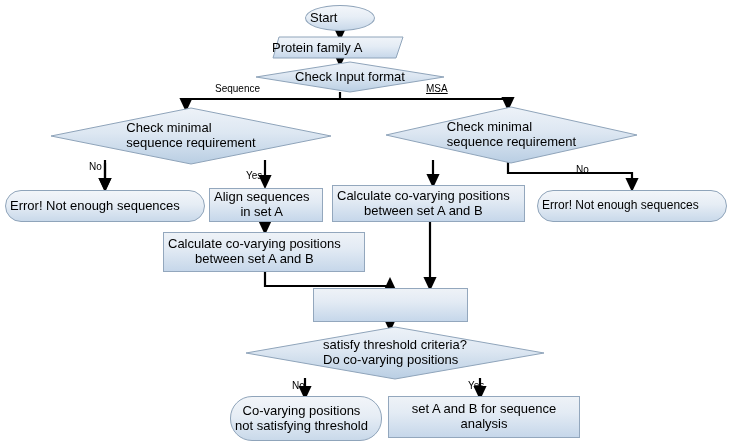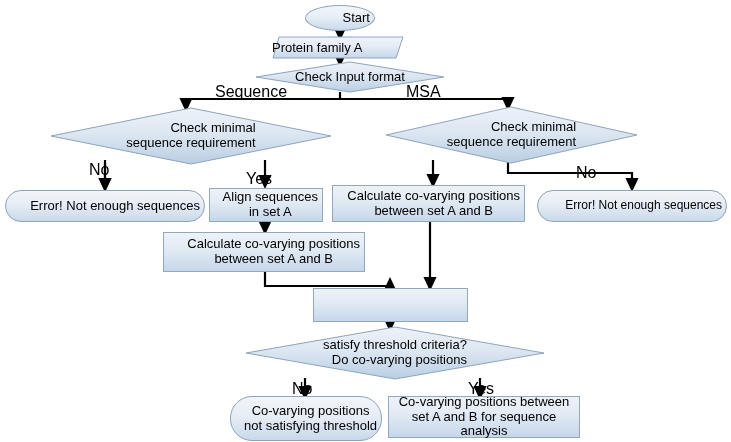--- a/index.html
+++ b/index.html
@@ -3,44 +3,44 @@
 <meta charset="utf-8">
 <style>
   html,body{margin:0;padding:0;}
   body{
     width:731px;height:442px;background:#ffffff;overflow:hidden;
     font-family:"Liberation Sans","DejaVu Sans",sans-serif;
     color:#000;position:relative;
   }
   #chart{position:absolute;left:0;top:0;width:731px;height:442px;}
   svg.layer{position:absolute;left:0;top:0;width:731px;height:442px;}
-  .node{position:absolute;display:flex;align-items:center;justify-content:flex-end;text-align:center;box-sizing:border-box;}
+  .node{position:absolute;display:flex;align-items:center;justify-content:flex-start;text-align:center;box-sizing:border-box;}
   .node .txt{position:relative;z-index:3;line-height:1.12;padding:0 4px;}
   
   .box{
     background:linear-gradient(to bottom,#eef2f7 0%,#e3ebf4 40%,#c6d7ea 100%);
     border:1px solid #93a7bd;
   }
   
   .rounded{
     background:linear-gradient(to bottom,#f2f5f9 0%,#e6edf5 45%,#c9d9ea 100%);
     border:1px solid #8fa4ba;border-radius:999px;
   }
   .ellipse{
     background:linear-gradient(to bottom,#f3f6fa 0%,#e7eef6 45%,#c9d9ea 100%);
     border:1px solid #8fa4ba;border-radius:50%;
   }
   .edge-label{
-    position:absolute;font-size:16px;color:#000;background:transparent;
+    position:absolute;font-size:10px;color:#000;background:transparent;
     white-space:nowrap;z-index:6;line-height:1;
   }
   .diamond-wrap{position:absolute;z-index:2;}
   .diamond-wrap .txt{
     position:absolute;left:0;top:0;width:100%;height:100%;
-    display:flex;align-items:center;justify-content:center;text-align:right;
+    display:flex;align-items:center;justify-content:center;text-align:left;
     z-index:3;line-height:1.12;
   }
   .fs13{font-size:13px;}
   .fs12{font-size:12px;}
 </style>
 </head>
 <body>
 
 <div id="chart">
 
@@ -190,26 +190,25 @@
 
   <div class="node rounded" style="left:230px;top:396px;width:152px;height:45px;border-radius:22px;">
     <div class="txt">
       <div class="fs13">Co-varying positions</div>
       <div class="fs13">not satisfying threshold</div>
     </div>
   </div>
 
   <div class="node box" style="left:388px;top:396px;width:192px;height:42px;">
     <div class="txt">
-      <div class="fs13">Co-varying positions between</div>
       <div class="fs13">set A and B for sequence analysis</div>
     </div>
   </div>
 
   <div class="edge-label" style="left:215px;top:84px;">Sequence</div>
-  <div class="edge-label" style="left:406px;top:84px;text-decoration:underline;">MSA</div>
+  <div class="edge-label" style="left:426px;top:84px;text-decoration:underline;">MSA</div>
   <div class="edge-label" style="left:89px;top:162px;">No</div>
   <div class="edge-label" style="left:246px;top:171px;">Yes</div>
   <div class="edge-label" style="left:576px;top:165px;">No</div>
   <div class="edge-label" style="left:292px;top:381px;">No</div>
   <div class="edge-label" style="left:468px;top:381px;">Yes</div>
 
 </div>
 
 </body></html>

